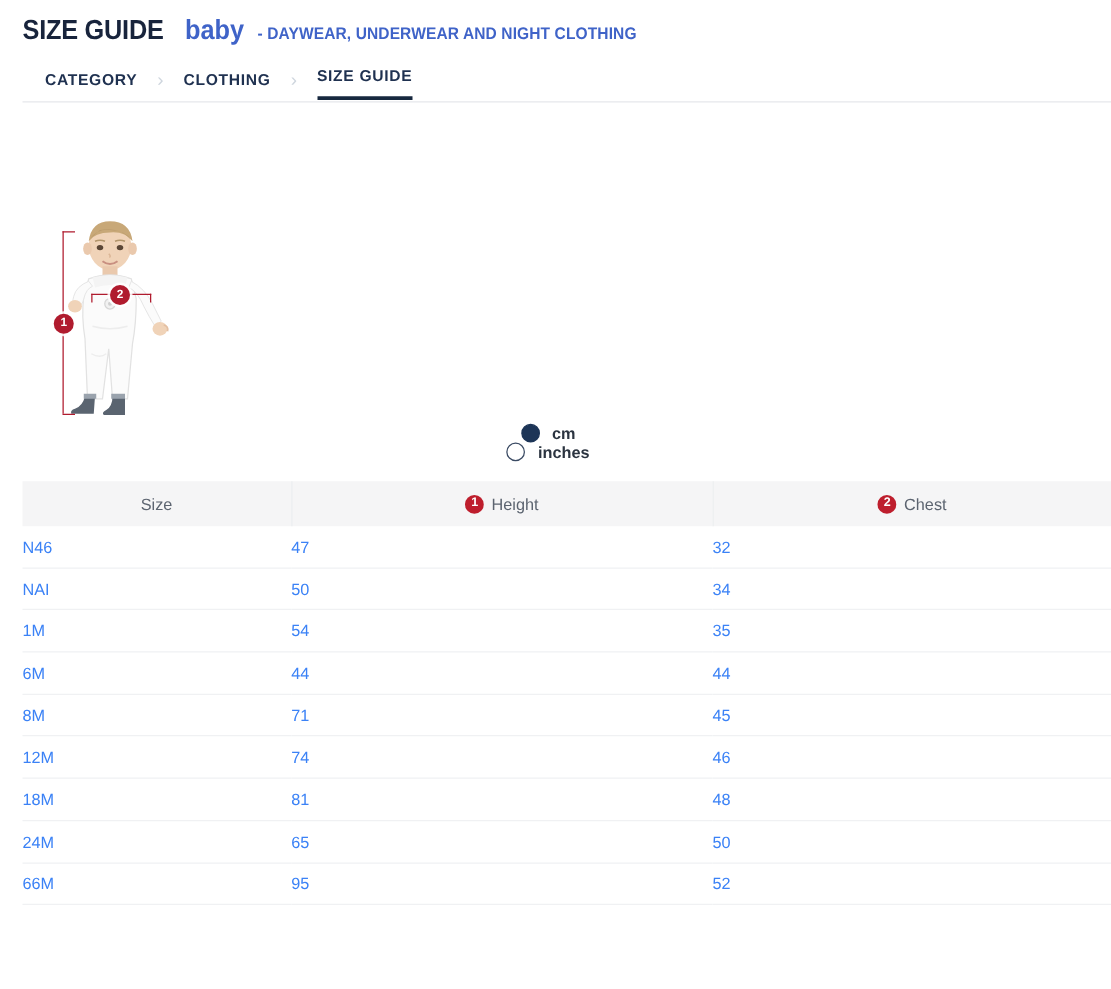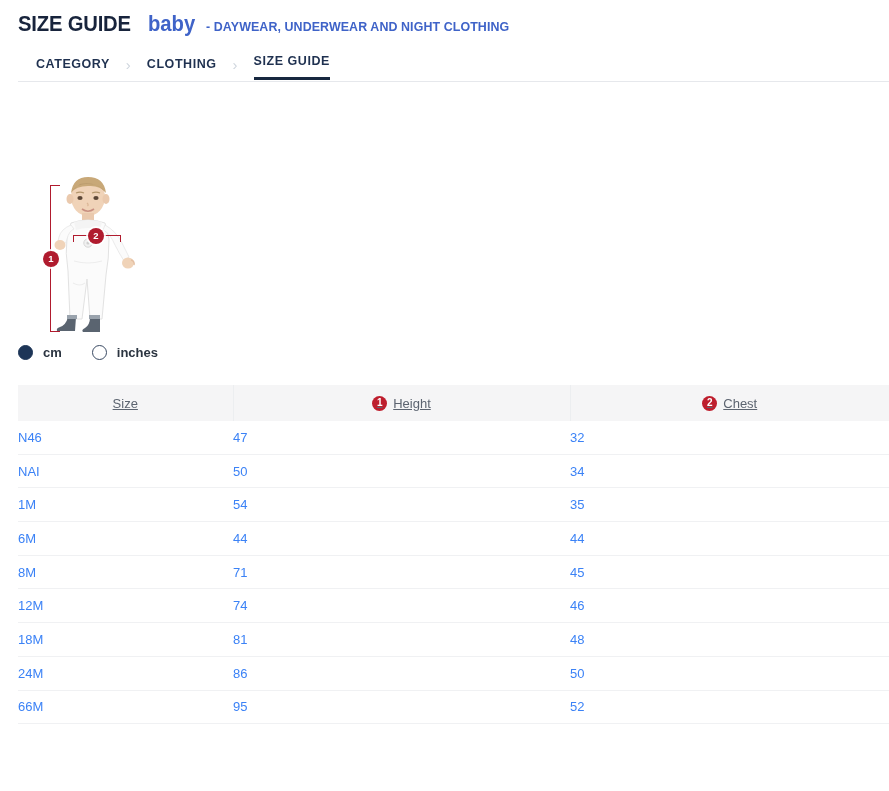--- a/index.html
+++ b/index.html
@@ -165,20 +165,21 @@
   .chest-cap.l { left: 43px; }
   .chest-cap.r { left: 90px; }
 
   
   .units-row {
     display: flex;
     align-items: center;
     margin-left: 18px;
     margin-top: -5px;
     height: 26px;
+    flex-direction: column;
   }
   .unit-opt {
     display: flex;
     align-items: center;
     cursor: pointer;
     margin-right: 30px;
   }
   .radio {
     width: 15px;
     height: 15px;
@@ -211,21 +212,20 @@
     text-align: center;
     border-right: 1px solid #eceef0;
     padding: 0;
   }
   .size-table thead th:last-child { border-right: none; }
   .th-inner {
     display: flex;
     align-items: center;
     justify-content: center;
     gap: 6px;
-    text-decoration: underline;
   }
   .badge {
     width: 15px;
     height: 15px;
     border-radius: 50%;
     background: #be1e2d;
     color: #fff;
     font-size: 10px;
     font-weight: 700;
     display: inline-flex;
@@ -397,21 +397,21 @@
       <td>74</td>
       <td>46</td>
     </tr>
     <tr>
       <td>18M</td>
       <td>81</td>
       <td>48</td>
     </tr>
     <tr>
       <td>24M</td>
-      <td>86</td>
+      <td>65</td>
       <td>50</td>
     </tr>
     <tr>
       <td>66M</td>
       <td>95</td>
       <td>52</td>
     </tr>
   </tbody>
 </table>
 

